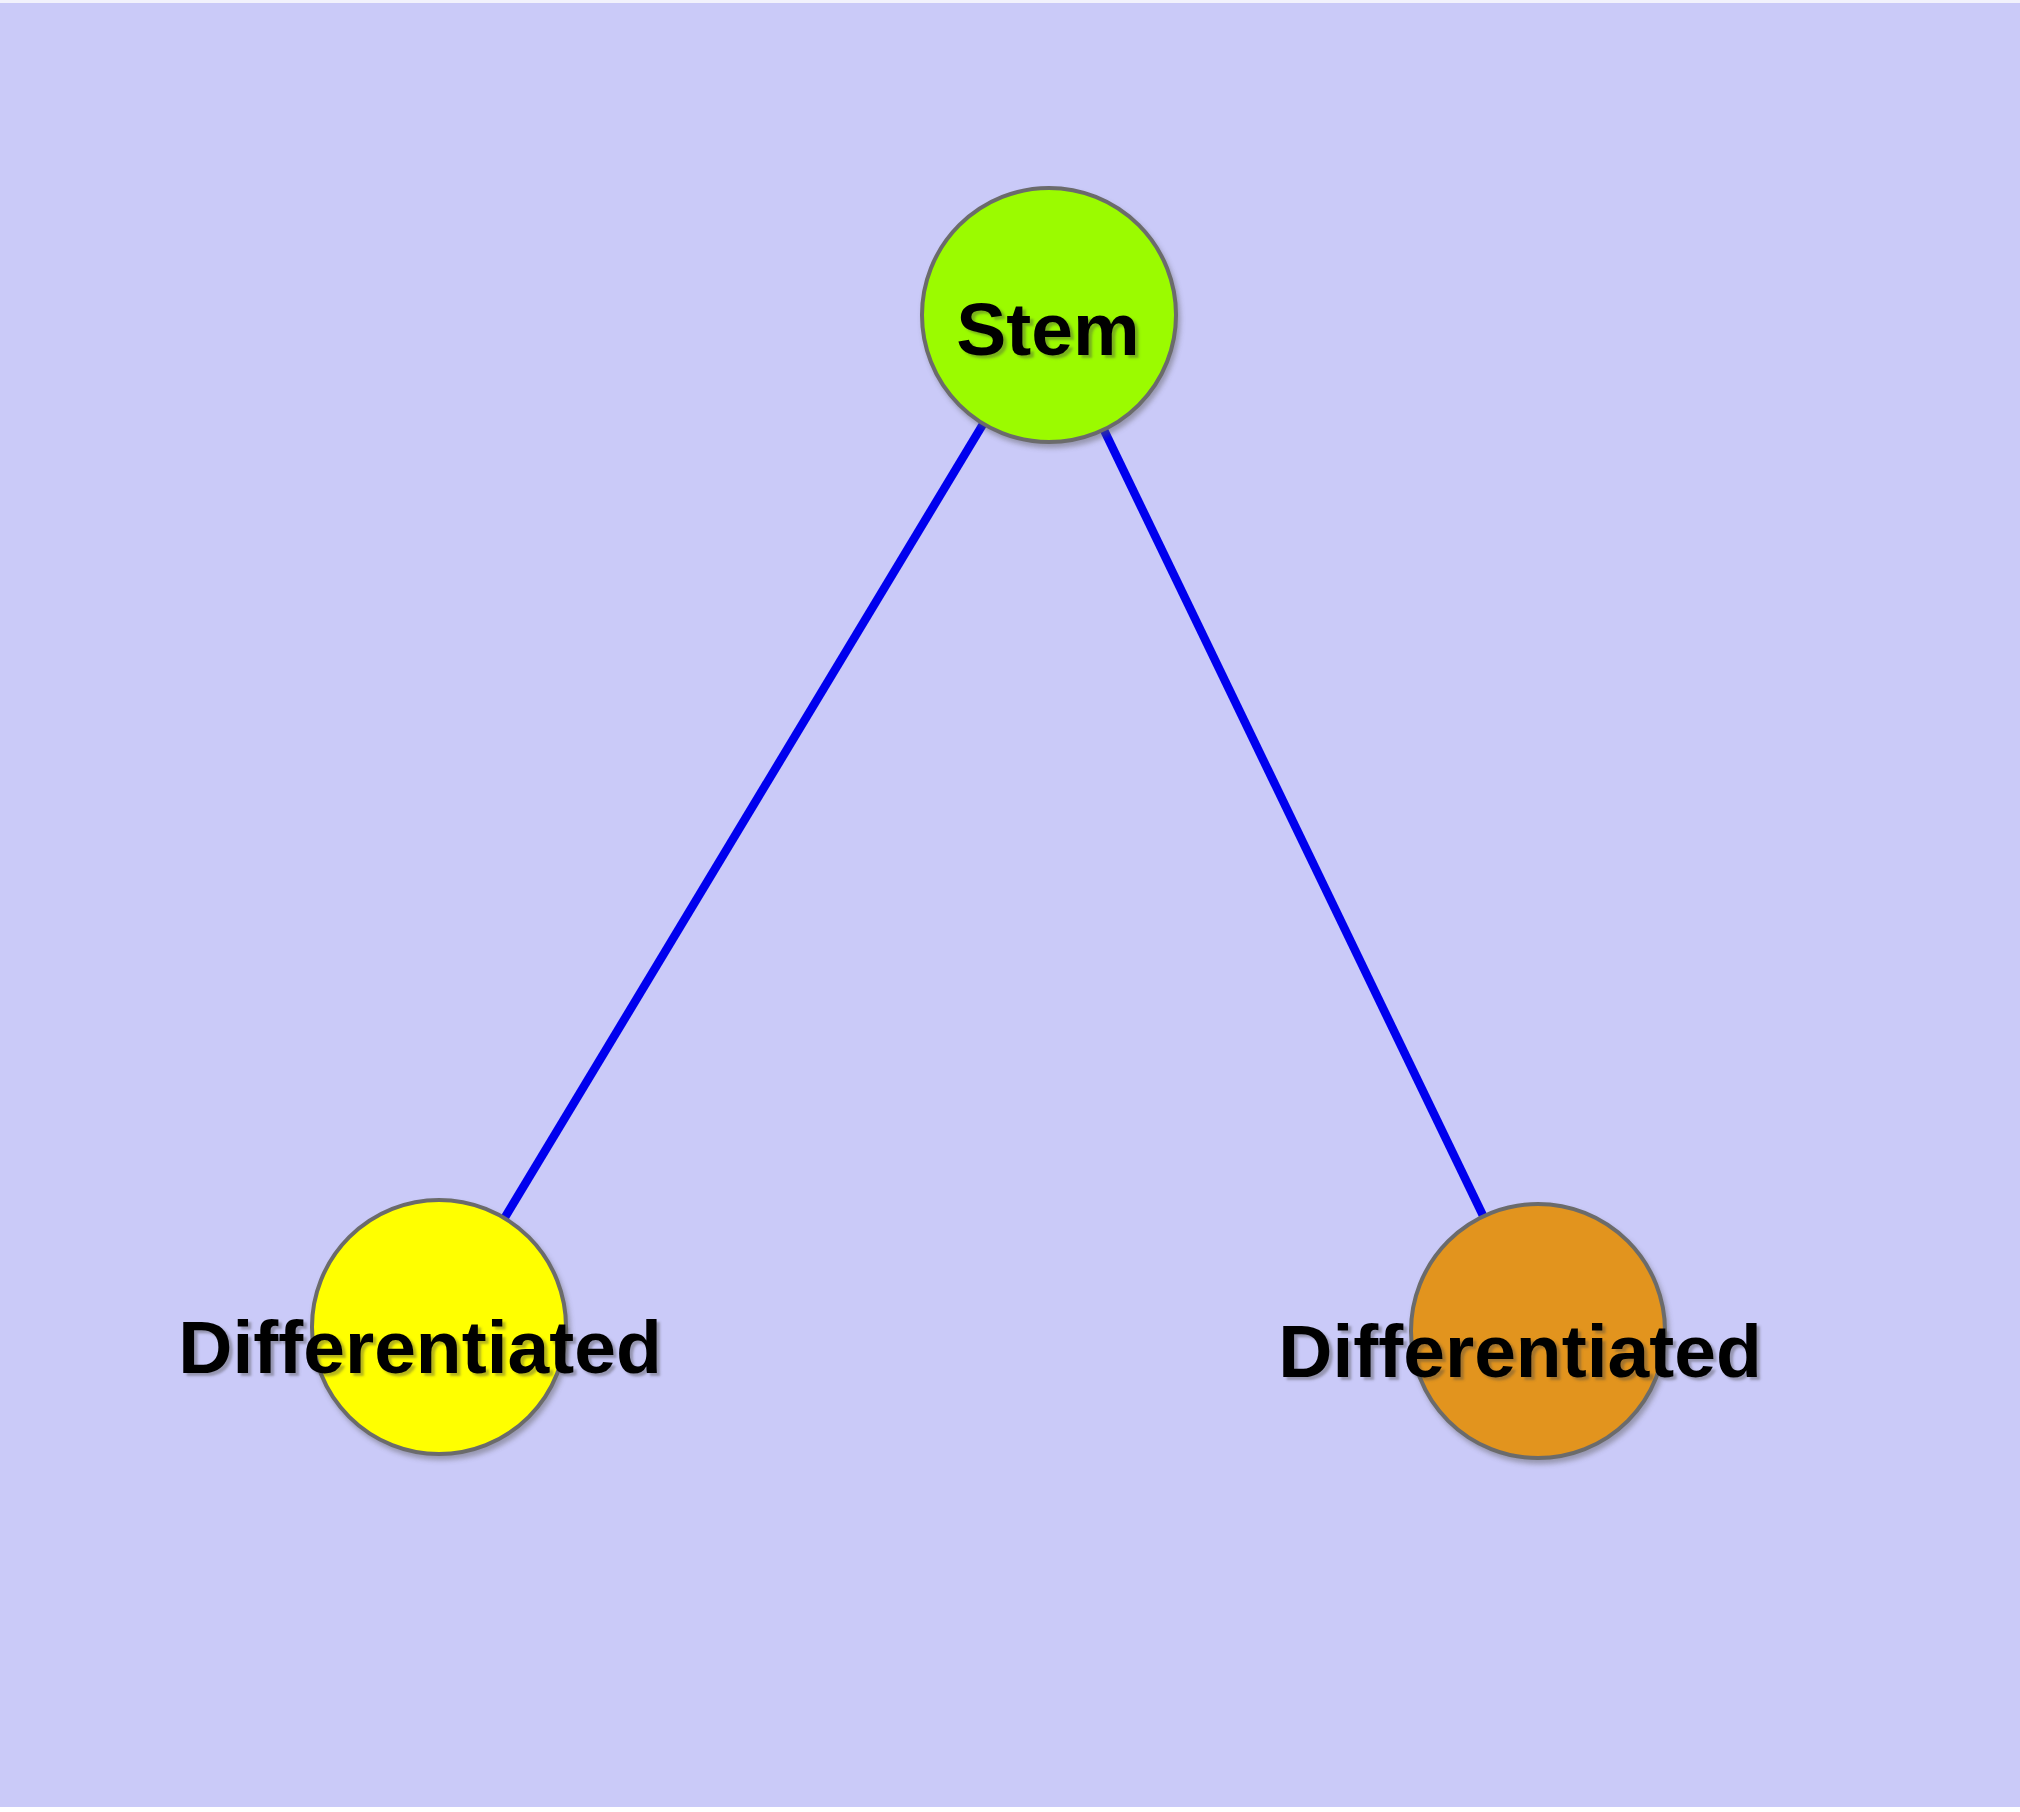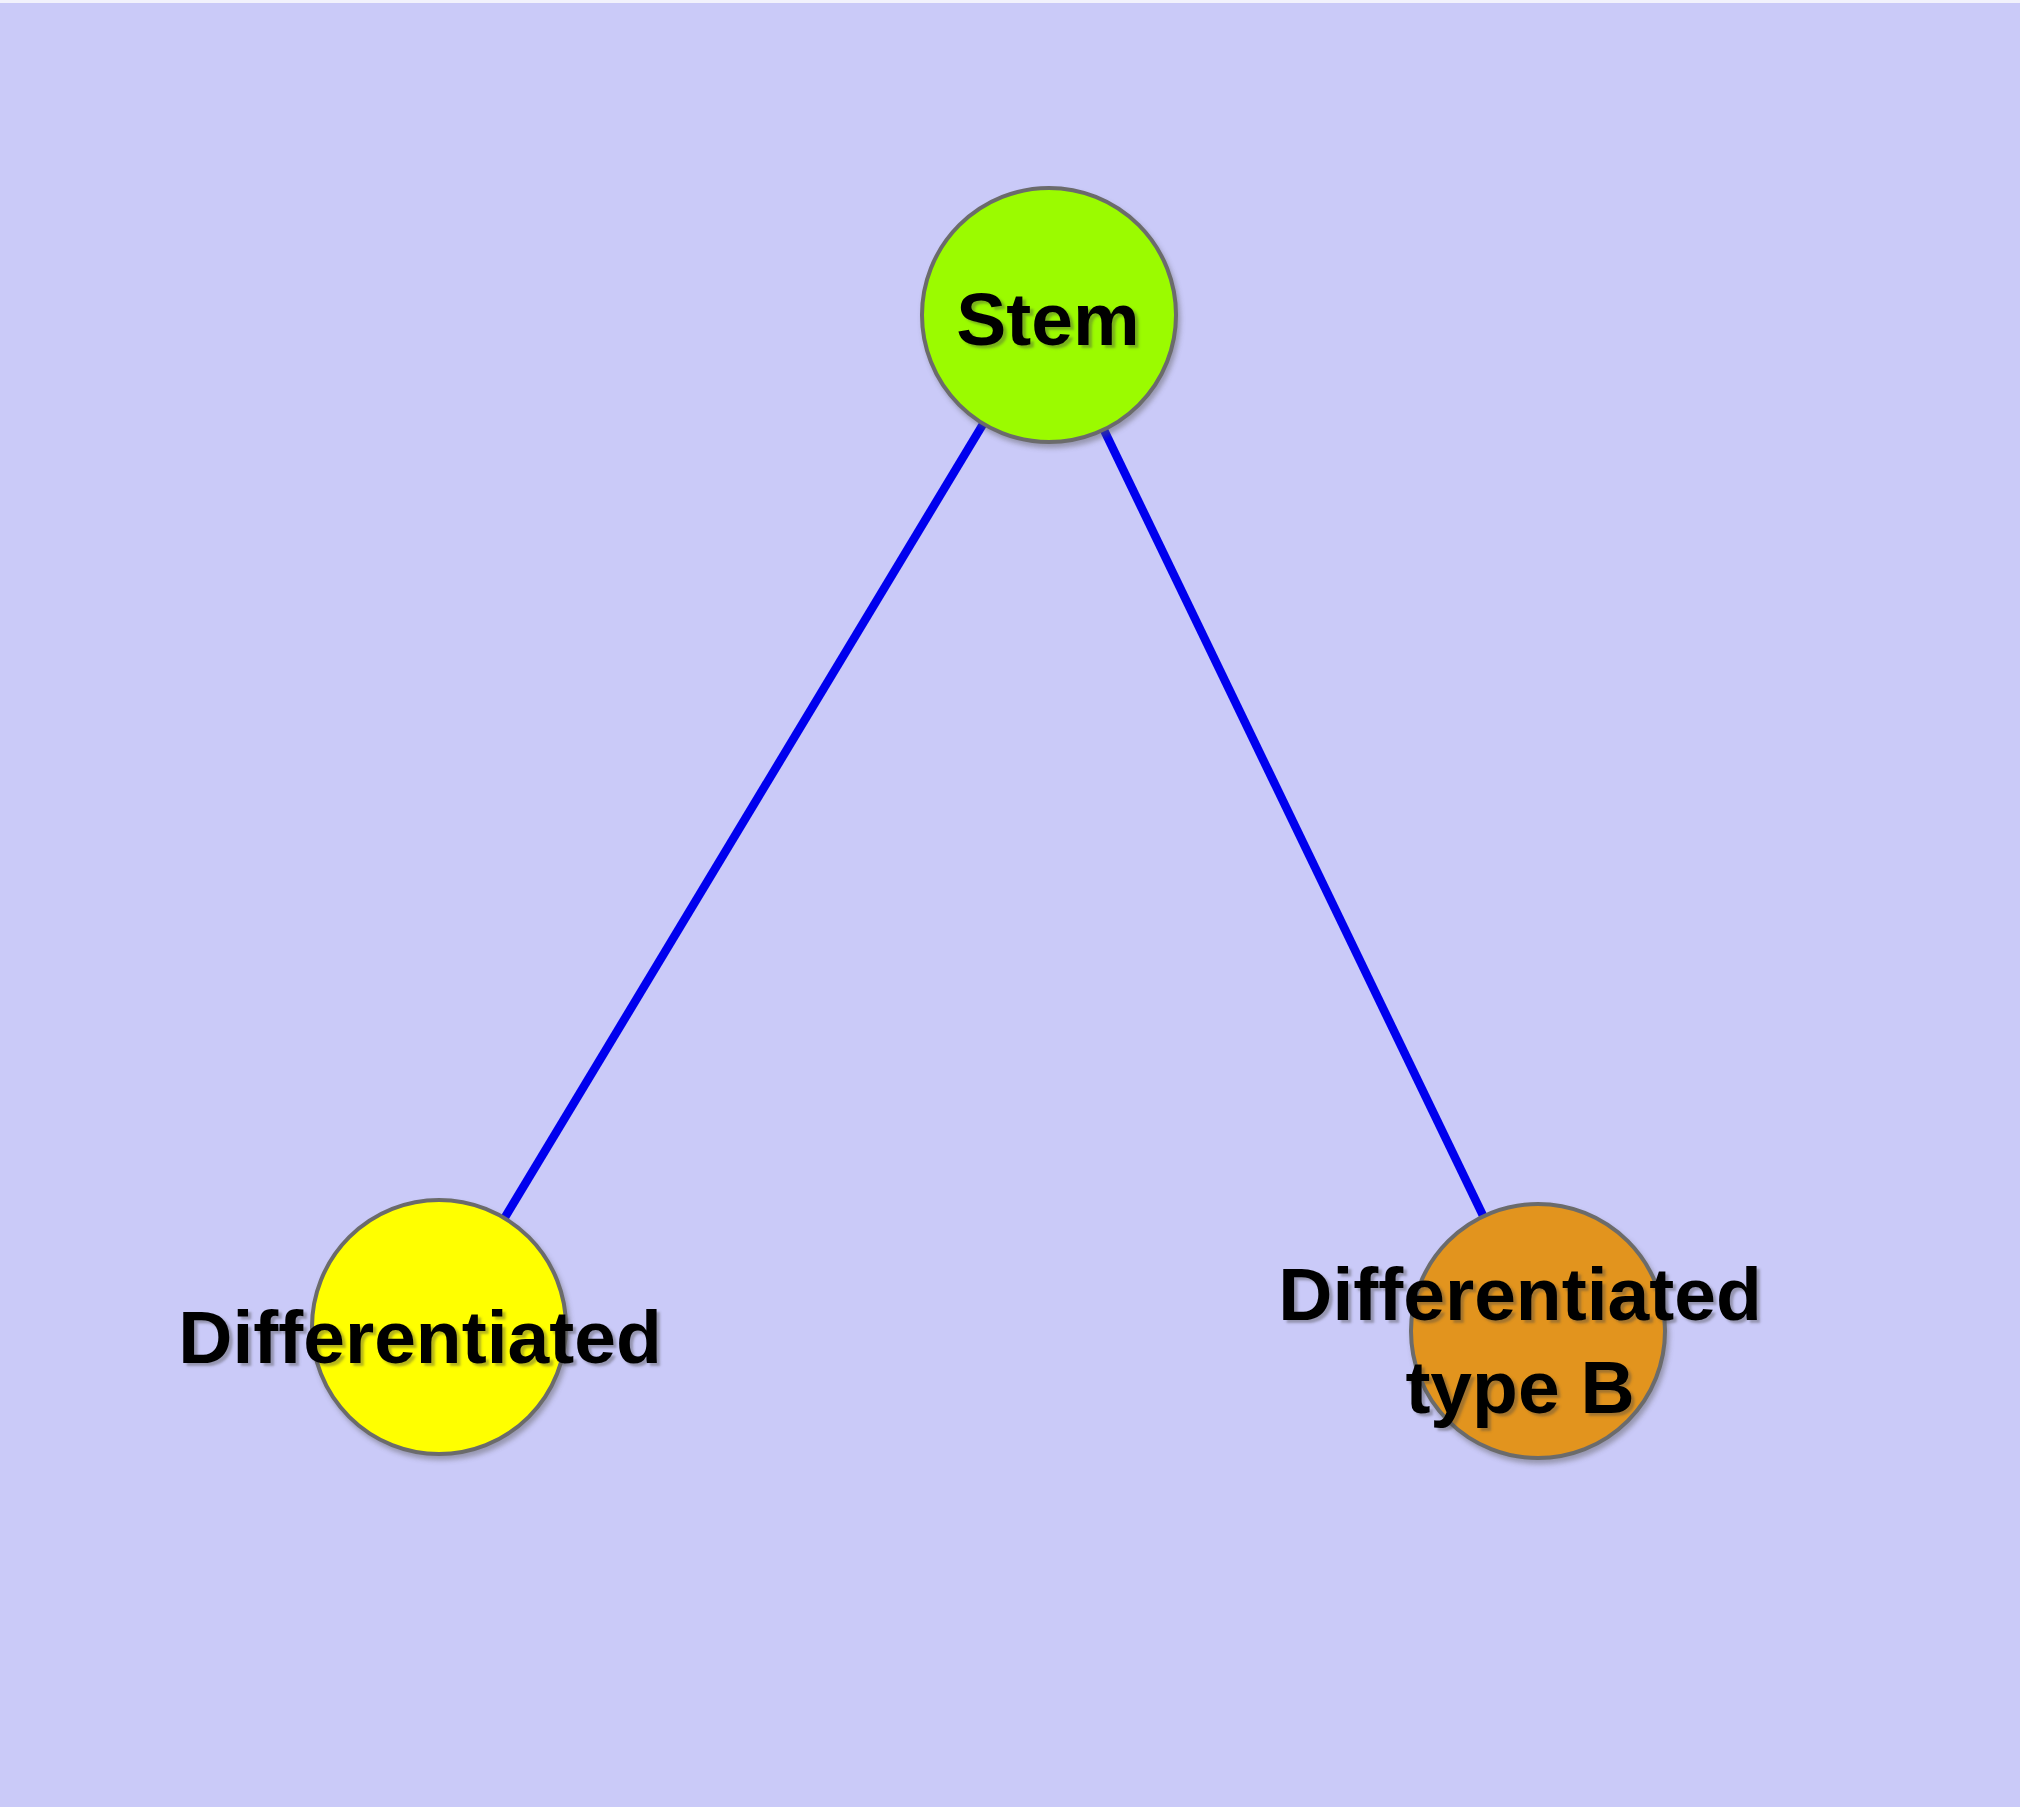--- a/index.html
+++ b/index.html
@@ -47,20 +47,21 @@
     font-weight: bold;
     font-size: 75px;
     line-height: 93px;
     color: #000000;
     white-space: nowrap;
     text-shadow: 3.4px 3.4px 2.5px rgba(70, 70, 70, 0.40);
     letter-spacing: 0px;
   }
   .node-label .label-line {
     display: block;
+    margin-top: 20px;
   }
 </style>
 </head>
 <body>
 
 <div class="stage">
   <div class="page-edge top"></div>
   <svg class="edges-layer" id="edges-svg" xmlns="http://www.w3.org/2000/svg" viewBox="0 0 2384 2138" width="2021" height="1812">
       <line x1="1237" y1="372" x2="518" y2="1565" stroke="#0000EE" stroke-width="10"></line>
       <line x1="1237" y1="372" x2="1815" y2="1570" stroke="#0000EE" stroke-width="10"></line>
@@ -70,18 +71,17 @@
       <div class="node-label" style="left: 1048px; top: 319px;">
         <span class="label-line">Stem</span>
       </div>
       <div class="node" style="left: 310px; top: 1198px; background: rgb(255, 255, 0); border-color: rgb(107, 107, 107);"></div>
       <div class="node-label" style="left: 420px; top: 1337px;">
         <span class="label-line">Differentiated</span>
       </div>
       <div class="node" style="left: 1409px; top: 1202px; background: rgb(226, 148, 30); border-color: rgb(107, 107, 107);"></div>
       <div class="node-label" style="left: 1520px; top: 1341px;">
         <span class="label-line">Differentiated</span>
-        <span class="label-line">type B</span>
       </div>
     </div>
   <div class="page-edge bottom"></div>
 </div>
 
 
 </body></html>

